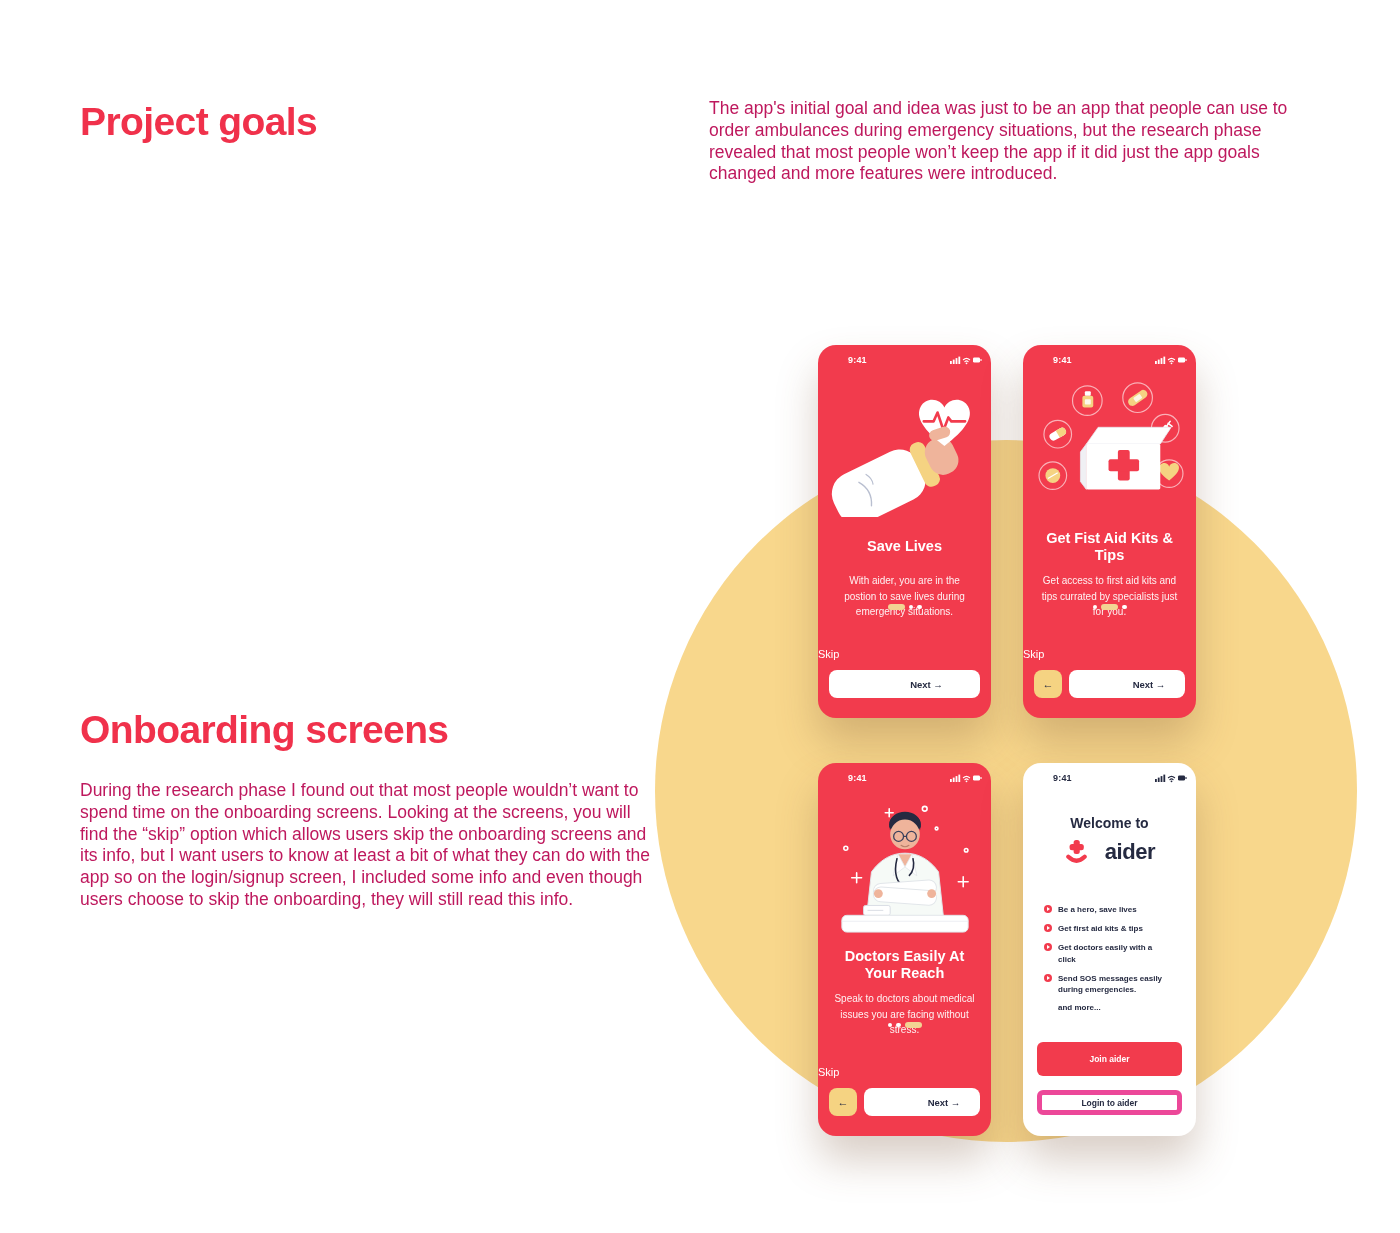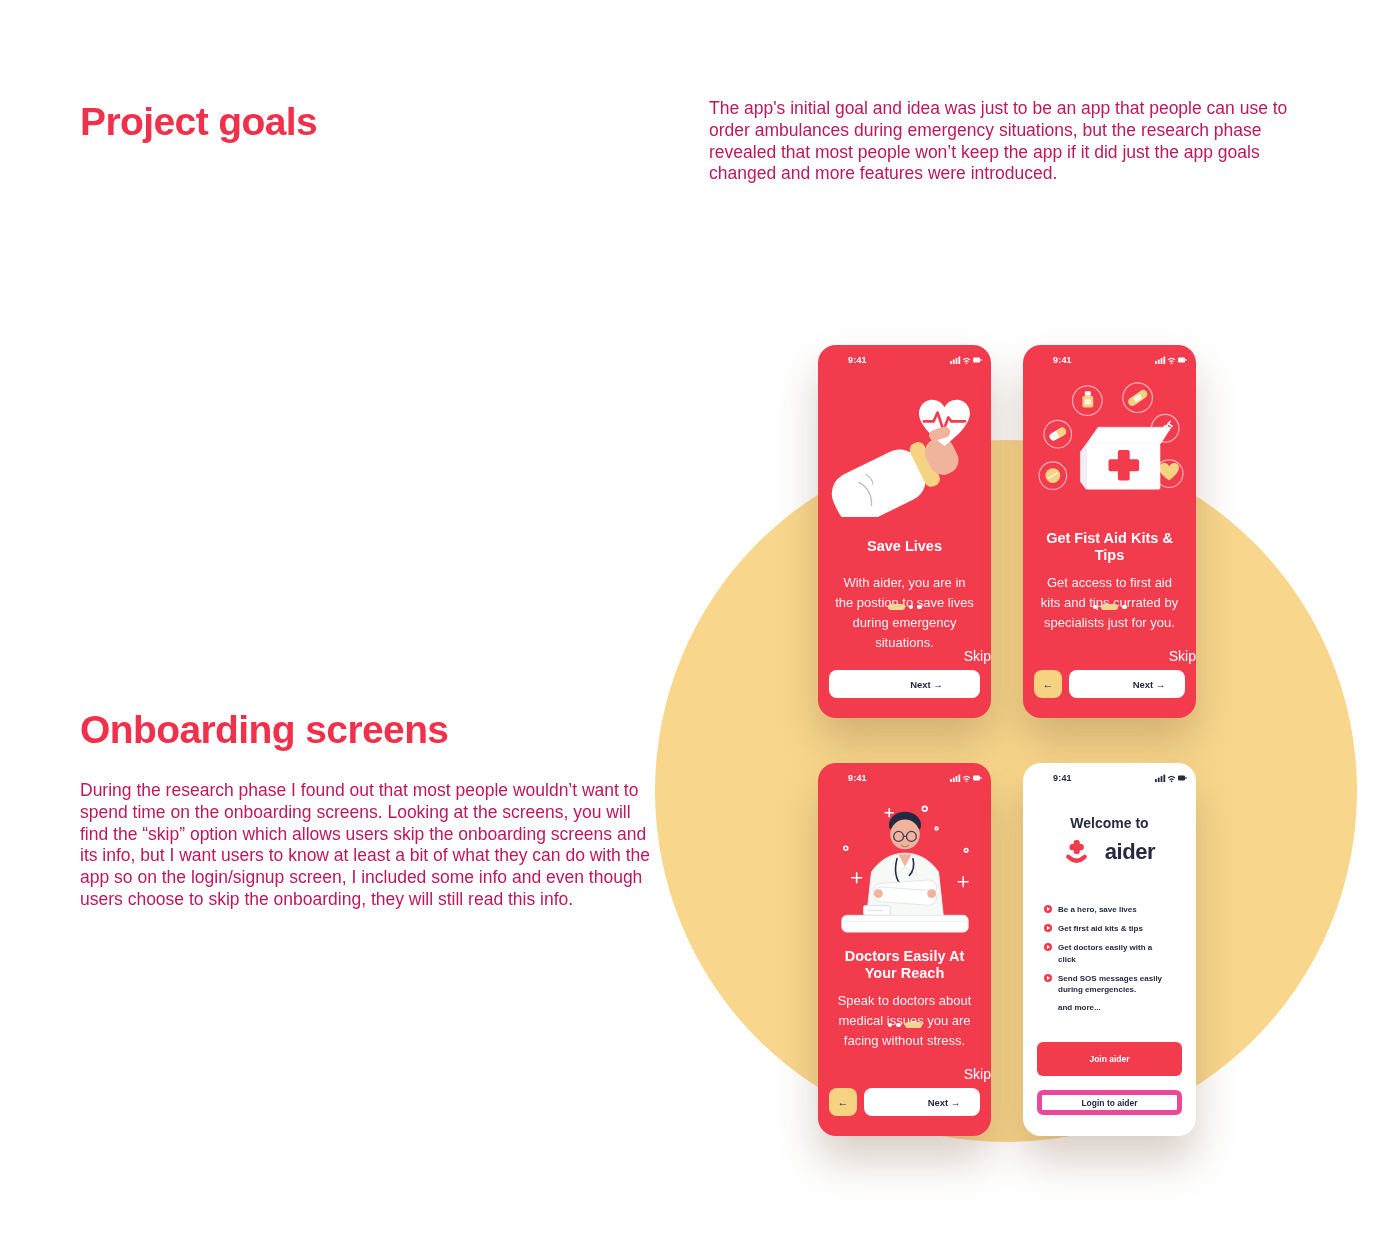--- a/index.html
+++ b/index.html
@@ -33,29 +33,29 @@
   .time { font-size:9px; font-weight:700; letter-spacing:.2px; }
   .sicons { display:flex; align-items:center; }
 
   .illus { position:absolute; top:28px; left:0; right:0; height:148px;
     display:flex; align-items:center; justify-content:center; }
 
   .ptitle { position:absolute; top:178px; left:10px; right:10px; height:48px;
     display:flex; align-items:center; justify-content:center; text-align:center;
     font-size:14.5px; font-weight:700; line-height:1.2; }
   .psub { position:absolute; top:228px; left:16px; right:16px; text-align:center;
-    font-size:13px; line-height:1.55; opacity:.93; }
+    font-size:10px; line-height:1.55; opacity:.93; }
 
   .dots { position:absolute; top:259px; left:0; right:0; display:flex;
     justify-content:center; align-items:center; gap:4px; }
   .dot { width:4.5px; height:4.5px; border-radius:50%; background:#ffffff; }
   .dot.active { width:17px; height:5.5px; border-radius:3px; background:#f2d493; }
 
-  .skip { position:absolute; top:303px; left:0; right:0; text-align:right;
-    font-size:14px; cursor:pointer; }
+  .skip { position:absolute; top:303px; left:0; right:0; text-align:left;
+    font-size:11px; cursor:pointer; }
 
   .btnrow { position:absolute; bottom:20px; left:11px; right:11px; display:flex; gap:7px; }
   .backbtn { width:28px; height:28px; flex:none; background:#f5d382; border-radius:8px;
     color:#252a41; display:flex; align-items:center; justify-content:center;
     font-size:11px; font-weight:700; cursor:pointer; }
   .nextbtn { flex:1; height:28px; background:#ffffff; border-radius:8px; color:#252a41;
     font-size:9.5px; font-weight:700; display:flex; align-items:center;
     justify-content:center; cursor:pointer;padding-left:44px; }
 
   

